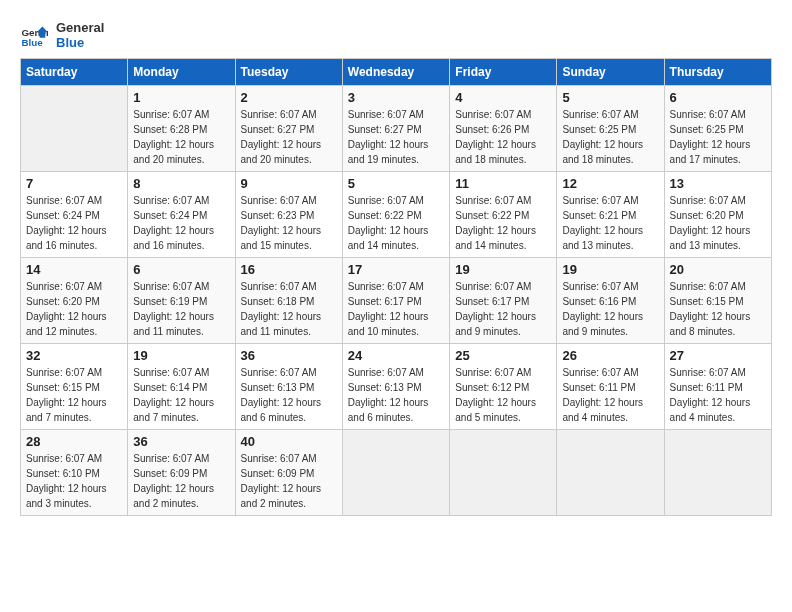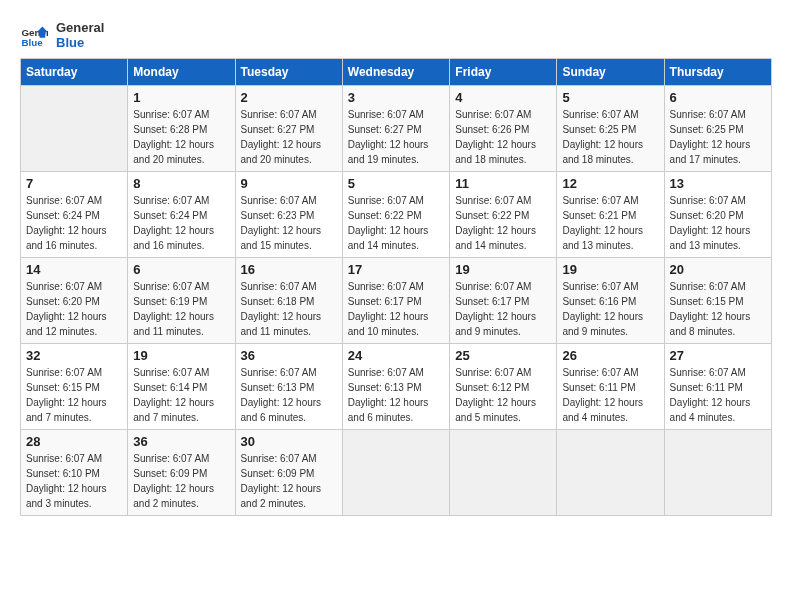--- a/index.html
+++ b/index.html
@@ -321,21 +321,21 @@
 and 3 minutes.</div>
         </td>
         <td>
           <span class="day-number">36</span>
           <div class="day-info" style="white-space: pre-line;">Sunrise: 6:07 AM
 Sunset: 6:09 PM
 Daylight: 12 hours
 and 2 minutes.</div>
         </td>
         <td>
-          <span class="day-number">30</span>
+          <span class="day-number">40</span>
           <div class="day-info" style="white-space: pre-line;">Sunrise: 6:07 AM
 Sunset: 6:09 PM
 Daylight: 12 hours
 and 2 minutes.</div>
         </td>
         <td class="empty-cell"></td>
         <td class="empty-cell"></td>
         <td class="empty-cell"></td>
         <td class="empty-cell"></td>
       </tr>

